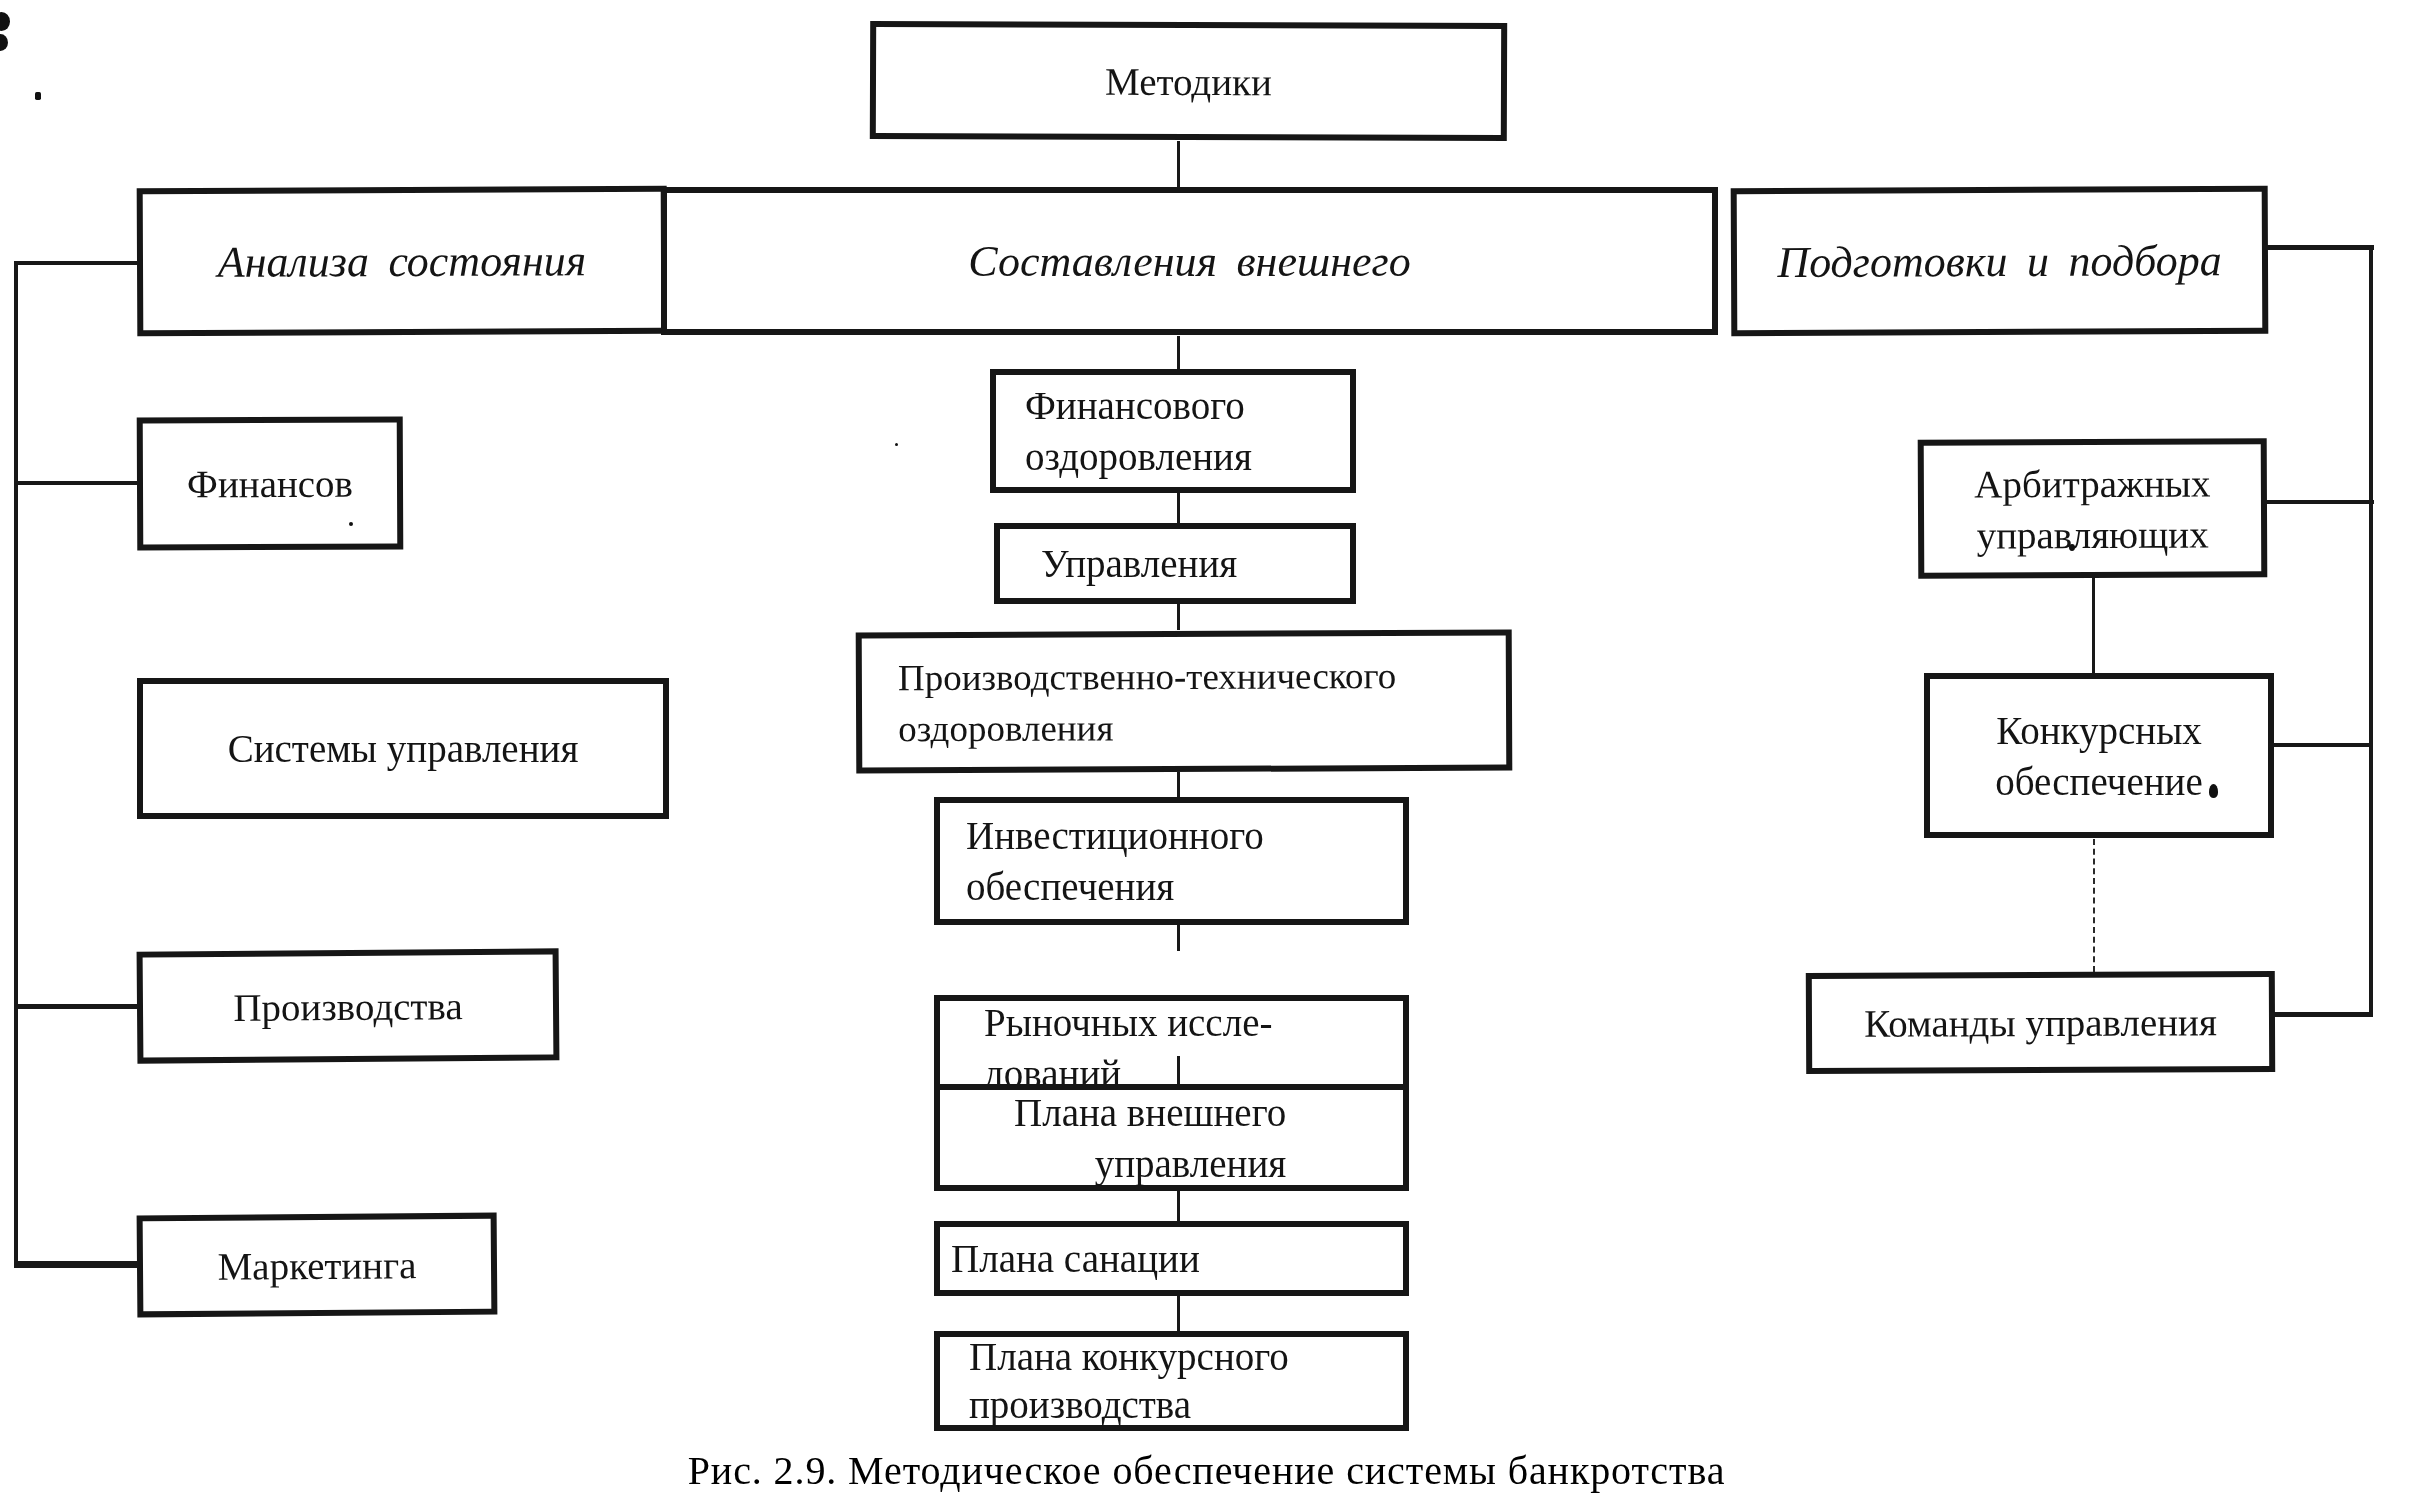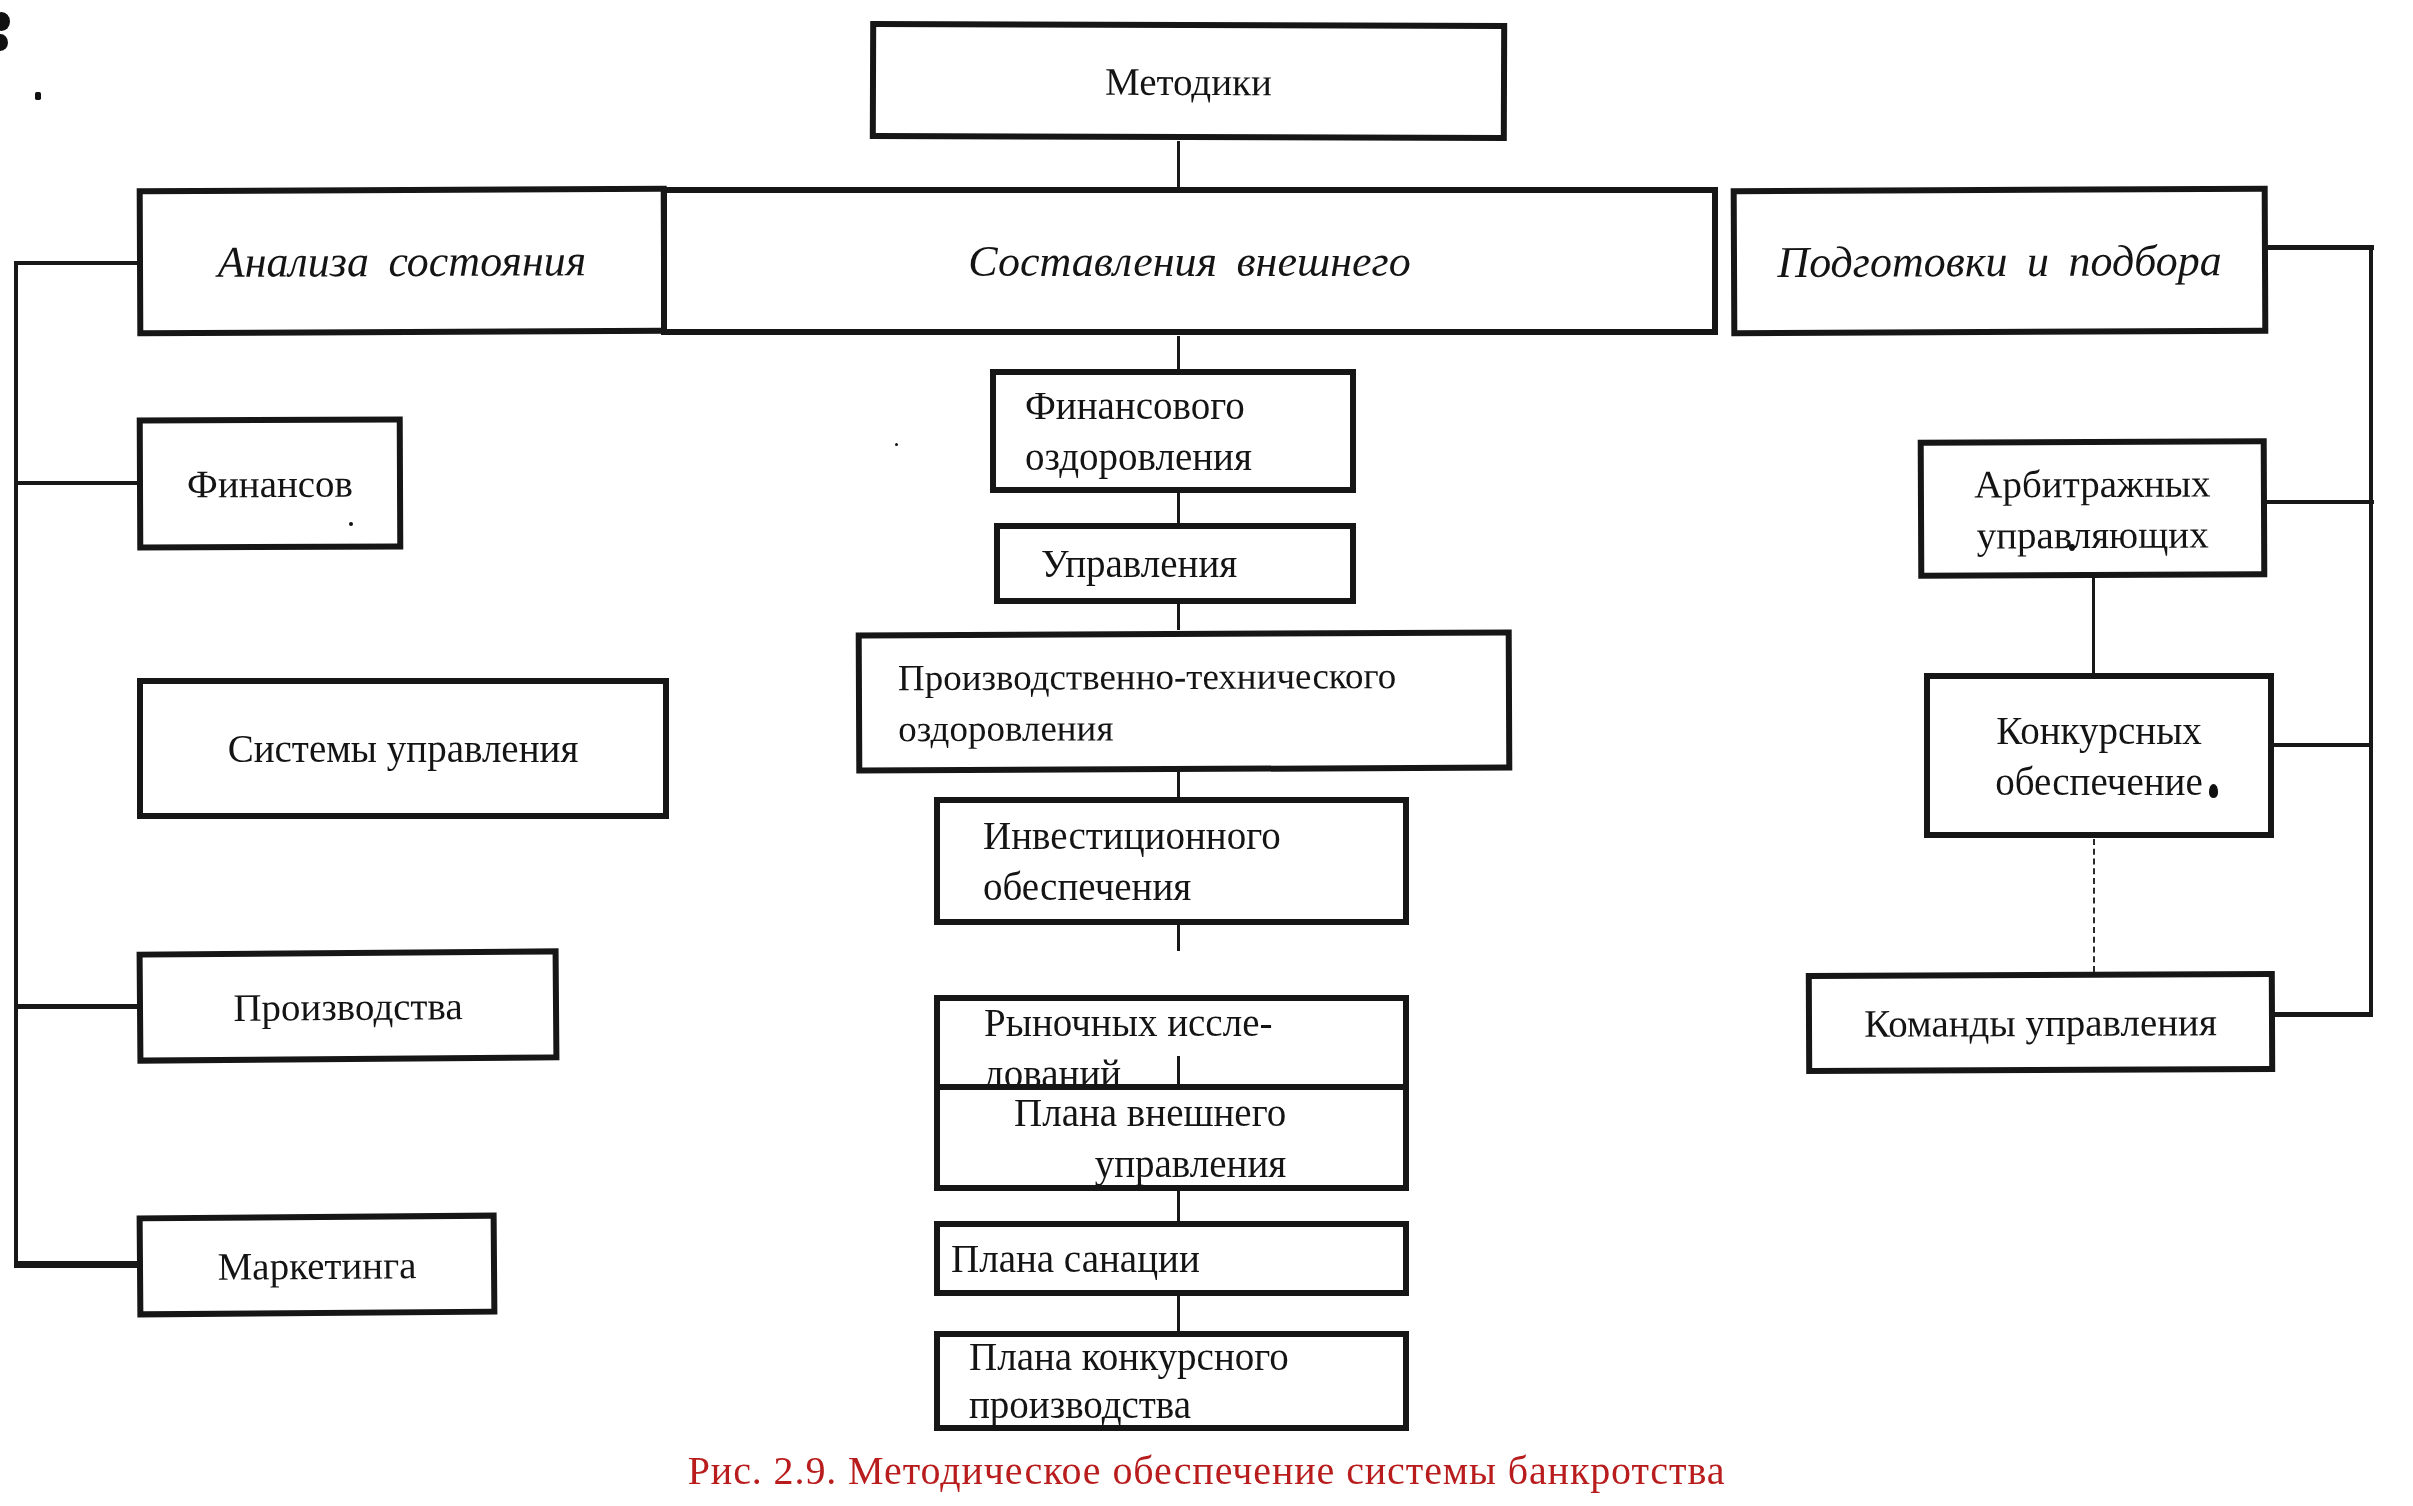--- a/index.html
+++ b/index.html
@@ -41,21 +41,21 @@
     background:none;
   }
   .speck{position:absolute;background:#111;border-radius:50%;}
   .caption{
     position:absolute;
     left:0;right:0;
     top:1447px;
     text-align:center;
     font-size:40px;
     letter-spacing:0.9px;
-    color:#b91c1c;
+    color:#000000;
   }
   .rot-a{transform:rotate(-0.25deg);}
   .rot-b{transform:rotate(-0.45deg);}
   .rot-c{transform:rotate(0.2deg);}
 </style>
 </head>
 <body>
 
 <div class="page">
 
@@ -68,21 +68,21 @@
   <div class="box center thick rot-a" style="left:137px;top:417px;width:266px;height:133px;">Финансов</div>
   <div class="box center" style="left:137px;top:678px;width:532px;height:141px;">Системы управления</div>
   <div class="box center thick rot-b" style="left:137px;top:950px;width:422px;height:112px;">Производства</div>
   <div class="box center thick rot-b" style="left:137px;top:1214px;width:360px;height:102px;">Маркетинга</div>
 
   <div class="box leftpad" style="left:990px;top:369px;width:366px;height:124px;padding-left:29px;">Финансового
 оздоровления</div>
   <div class="box leftpad" style="left:994px;top:523px;width:362px;height:81px;padding-left:41px;">Управления</div>
   <div class="box leftpad rot-a" style="left:856px;top:631px;width:656px;height:141px;padding-left:36px;font-size:37px;">Производственно-технического
 оздоровления</div>
-  <div class="box leftpad" style="left:934px;top:797px;width:475px;height:128px;padding-left:43px;">Инвестиционного
+  <div class="box leftpad" style="left:934px;top:797px;width:475px;height:128px;padding-left:26px;">Инвестиционного
 обеспечения</div>
   <div class="box leftpad" style="left:934px;top:950px;width:475px;height:106px;padding-left:44px;margin-top:45px;">Рыночных иссле-
 дований</div>
   <div class="box leftpad" style="left:934px;top:1084px;width:475px;height:107px;padding-left:74px;text-align:right;">Плана внешнего
 управления</div>
   <div class="box leftpad" style="left:934px;top:1221px;width:475px;height:75px;padding-left:11px;">Плана санации</div>
   <div class="box leftpad" style="left:934px;top:1331px;width:475px;height:100px;padding-left:29px;line-height:48px;">Плана конкурсного
 производства</div>
 
   <div class="box center rot-a" style="left:1918px;top:439px;width:349px;height:139px;">Арбитражных

